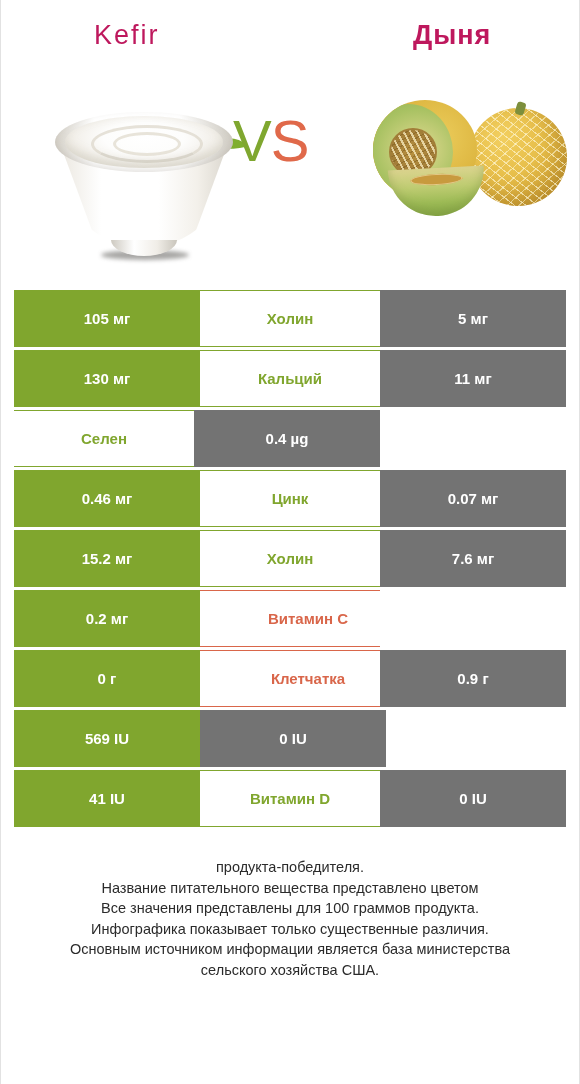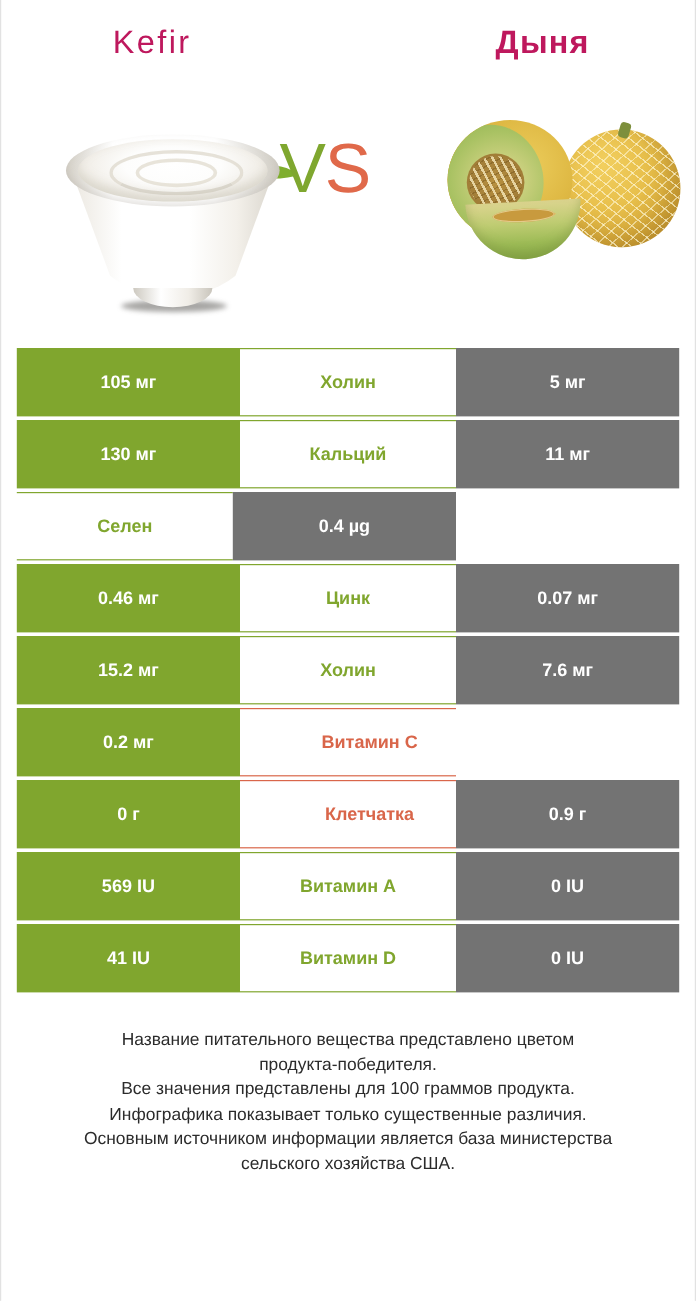--- a/index.html
+++ b/index.html
@@ -400,30 +400,29 @@
       <div class="cell cell-left">0.2 мг</div>
       <div class="cell cell-mid win-right">Витамин C</div>
     </div>
     <div class="row">
       <div class="cell cell-left">0 г</div>
       <div class="cell cell-mid win-right">Клетчатка</div>
       <div class="cell cell-right">0.9 г</div>
     </div>
     <div class="row">
       <div class="cell cell-left">569 IU</div>
-      <div class="cell cell-mid win-left">Витамин A</div>
       <div class="cell cell-right">0 IU</div>
     </div>
     <div class="row">
       <div class="cell cell-left">41 IU</div>
       <div class="cell cell-mid win-left">Витамин D</div>
       <div class="cell cell-right">0 IU</div>
     </div>
   </div>
 
 <div class="footer" id="footer">
+    <div>продукта-победителя.</div>
     <div>Название питательного вещества представлено цветом</div>
-    <div>продукта-победителя.</div>
     <div>Все значения представлены для 100 граммов продукта.</div>
     <div>Инфографика показывает только существенные различия.</div>
     <div>Основным источником информации является база министерства</div>
     <div>сельского хозяйства США.</div>
   </div>
 
 </body></html>

